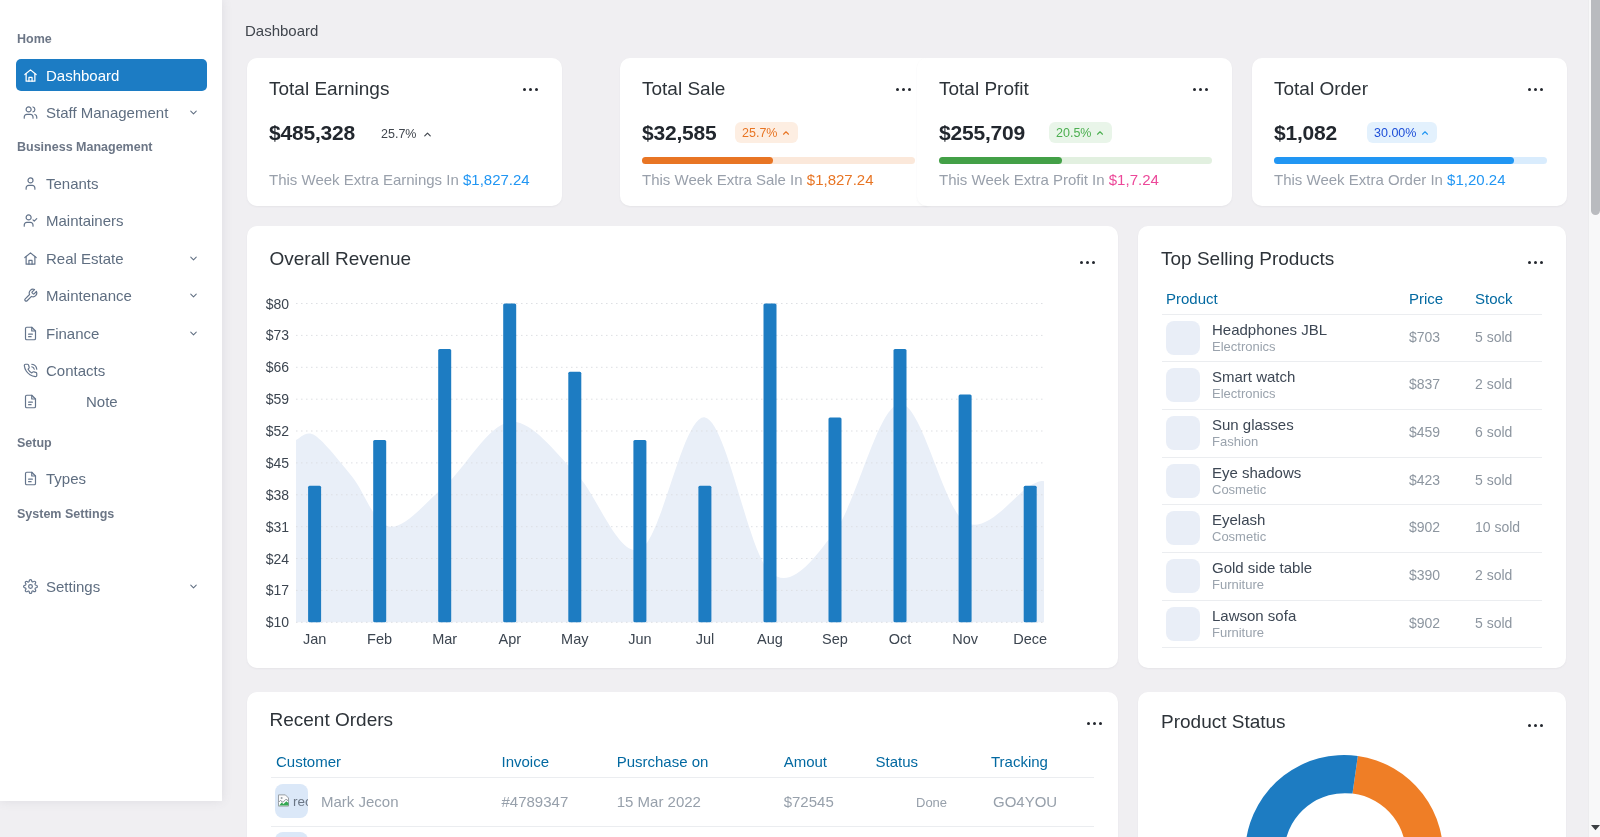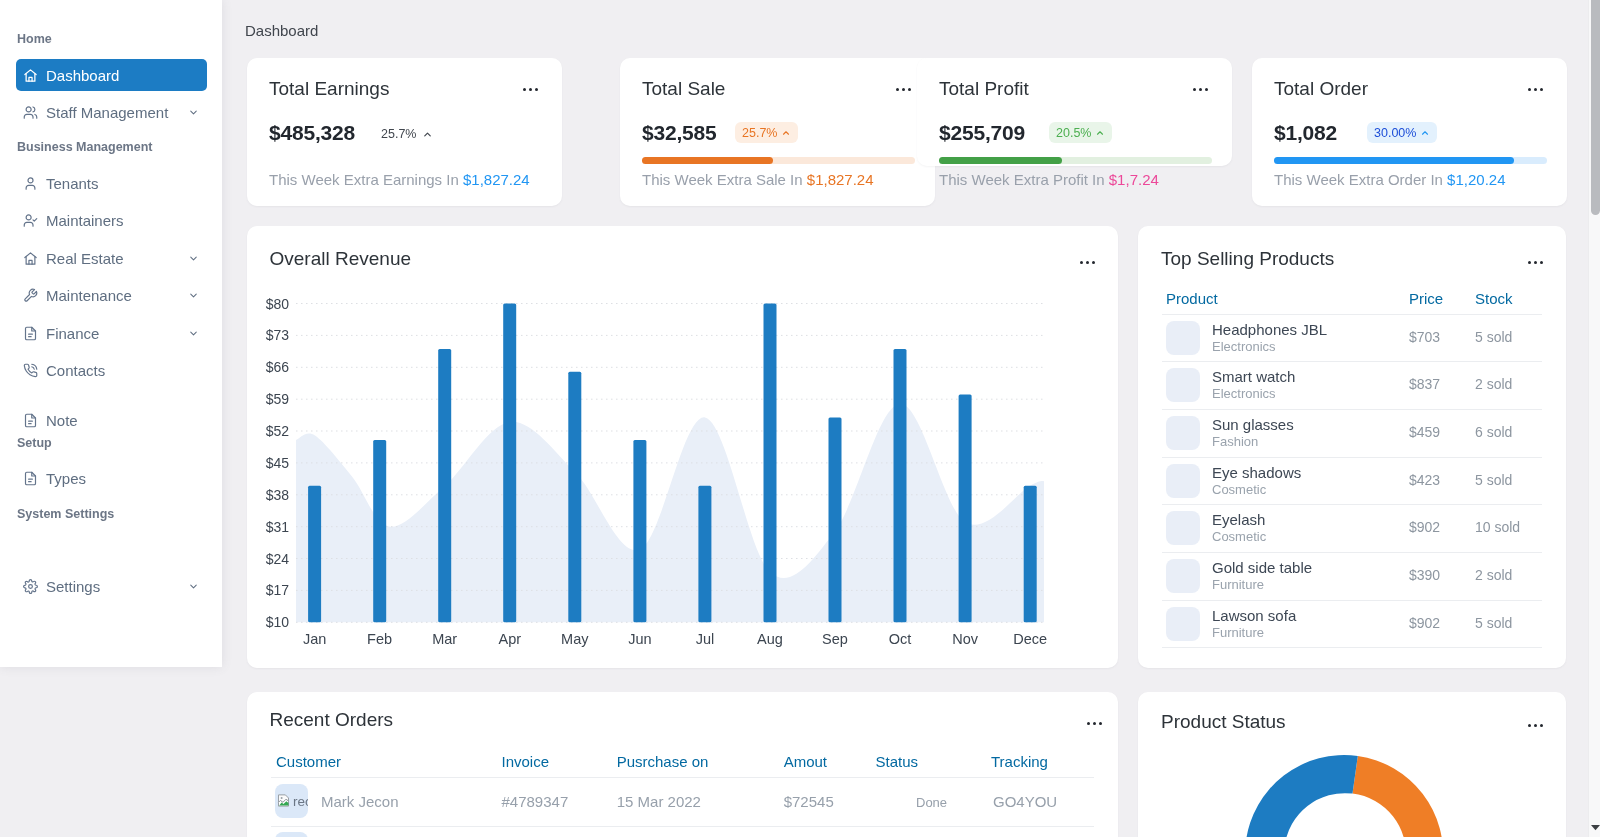--- a/index.html
+++ b/index.html
@@ -1,18 +1,18 @@
 <!DOCTYPE html>
 <html><head>
 <meta charset="utf-8">
 <style>
   * { margin:0; padding:0; box-sizing:border-box; }
   html,body { width:1600px; height:837px; overflow:hidden; }
   body { background:#f0eff2; font-family:"Liberation Sans", sans-serif; position:relative; }
-  .sidebar { position:absolute; left:0; top:0; width:222px; height:667px; background:#fff;
+  .sidebar { position:absolute; left:0; top:0; width:222px; height:801px; background:#fff;
              box-shadow:0 0 10px rgba(90,90,110,0.12); z-index:5; }
   .sec-label { position:absolute; left:17px; font-size:12.5px; font-weight:bold; color:#6c7686; }
   .nav-item { position:absolute; left:16px; width:191px; height:32px; border-radius:5px;
               display:flex; align-items:center; color:#5f6e81; font-size:15px; }
   .nav-item svg { margin-left:7px; width:15px; height:15px; flex:0 0 15px; }
   .nav-item .lbl { margin-left:8px; flex:1; white-space:nowrap; }
   .nav-item .chev { margin-right:6px; width:11px; height:11px; }
   .nav-item.active { background:#1c7cc4; color:#fff; }
   .main { position:absolute; left:223px; top:0; width:1365px; height:837px; }
   .crumb { position:absolute; left:22px; top:22px; font-size:15px; color:#40454d; }
@@ -102,21 +102,21 @@
       </svg>
     </div>
   <div class="nav-item" style="top:354.5px;">
       <svg viewBox="0 0 24 24" fill="none" stroke="#64748b" stroke-width="1.9" stroke-linecap="round" stroke-linejoin="round">
         <path d="M22 16.92v3a2 2 0 0 1-2.18 2 19.79 19.79 0 0 1-8.63-3.07 19.5 19.5 0 0 1-6-6 19.79 19.79 0 0 1-3.07-8.67A2 2 0 0 1 4.11 2h3a2 2 0 0 1 2 1.72 12.84 12.84 0 0 0 .7 2.81 2 2 0 0 1-.45 2.11L8.09 9.91a16 16 0 0 0 6 6l1.27-1.27a2 2 0 0 1 2.11-.45 12.84 12.84 0 0 0 2.81.7A2 2 0 0 1 22 16.92z"></path>
         <path d="M14.05 2a9 9 0 0 1 8 7.94"></path>
         <path d="M14.05 6A5 5 0 0 1 18 10"></path>
       </svg>
       <span class="lbl">Contacts</span>
     </div>
-  <div class="nav-item" style="top:404px;">
+  <div class="nav-item" style="top:385px;gap:40px;">
       <svg viewBox="0 0 24 24" fill="none" stroke="#64748b" stroke-width="1.9" stroke-linecap="round" stroke-linejoin="round">
         <path d="M14 2H6a2 2 0 0 0-2 2v16a2 2 0 0 0 2 2h12a2 2 0 0 0 2-2V8z"></path>
         <polyline points="14 2 14 8 20 8"></polyline>
         <line x1="9" y1="13" x2="15" y2="13"></line>
         <line x1="9" y1="17" x2="13" y2="17"></line>
       </svg>
       <span class="lbl">Note</span>
     </div>
   <div class="sec-label" style="top:436px;">Setup</div>
   <div class="nav-item" style="top:462px;">
@@ -165,21 +165,21 @@
       </div>
     <div style="position:absolute; left:22px; top:63px; font-size:21px; font-weight:bold; color:#22272e; letter-spacing:-0.2px;">$32,585</div>
     <div class="badge" style="left:115px; top:64px; background:#fdeee2; color:#e87524;">25.7% <svg width="10" height="10" viewBox="0 0 24 24" fill="none" stroke="#e87524" stroke-width="2.6" stroke-linecap="round" stroke-linejoin="round">
           <polyline points="6 15 12 9 18 15"></polyline>
         </svg></div>
     <div class="pbar" style="background:#fbe8da;">
         <i style="width:48%; background:#e87524 ;"></i>
       </div>
     <div class="stat-foot">This Week Extra Sale In <span style="color:#e87524;">$1,827.24</span></div>
   </div>
-  <div class="card" style="left:694px; top:58px; width:315px; height:108px;">
+  <div class="card" style="left:694px; top:58px; width:315px; height:148px;">
     <div class="ctitle" style="left:22px; top:20px;">Total Profit</div>
       <div class="dots" style="left:276px; top:30px;">
         <i></i>
         <i></i>
         <i></i>
       </div>
     <div style="position:absolute; left:22px; top:63px; font-size:21px; font-weight:bold; color:#22272e; letter-spacing:-0.2px;">$255,709</div>
     <div class="badge" style="left:132px; top:64px; background:#e9f5e9; color:#4caf50;">20.5% <svg width="10" height="10" viewBox="0 0 24 24" fill="none" stroke="#4caf50" stroke-width="2.6" stroke-linecap="round" stroke-linejoin="round">
           <polyline points="6 15 12 9 18 15"></polyline>
         </svg></div>

